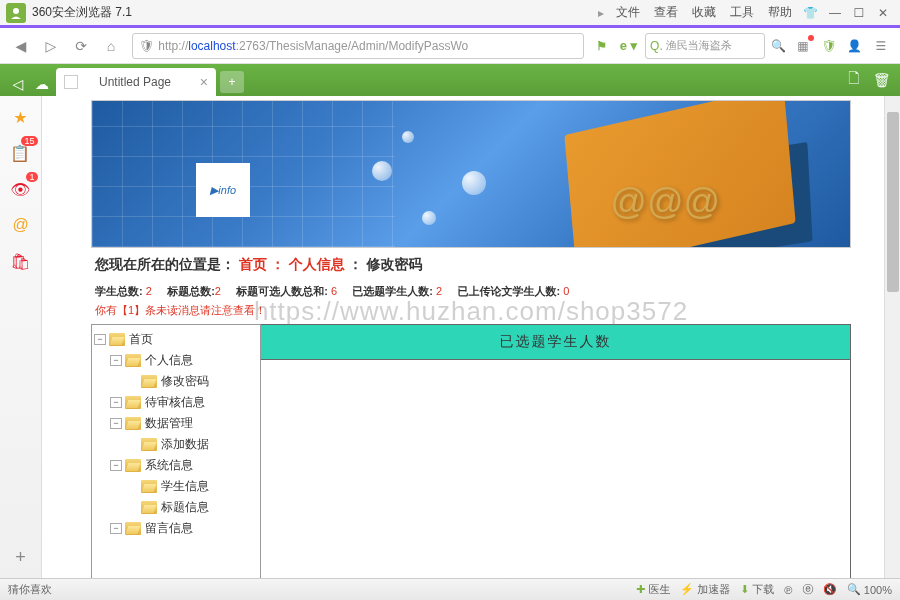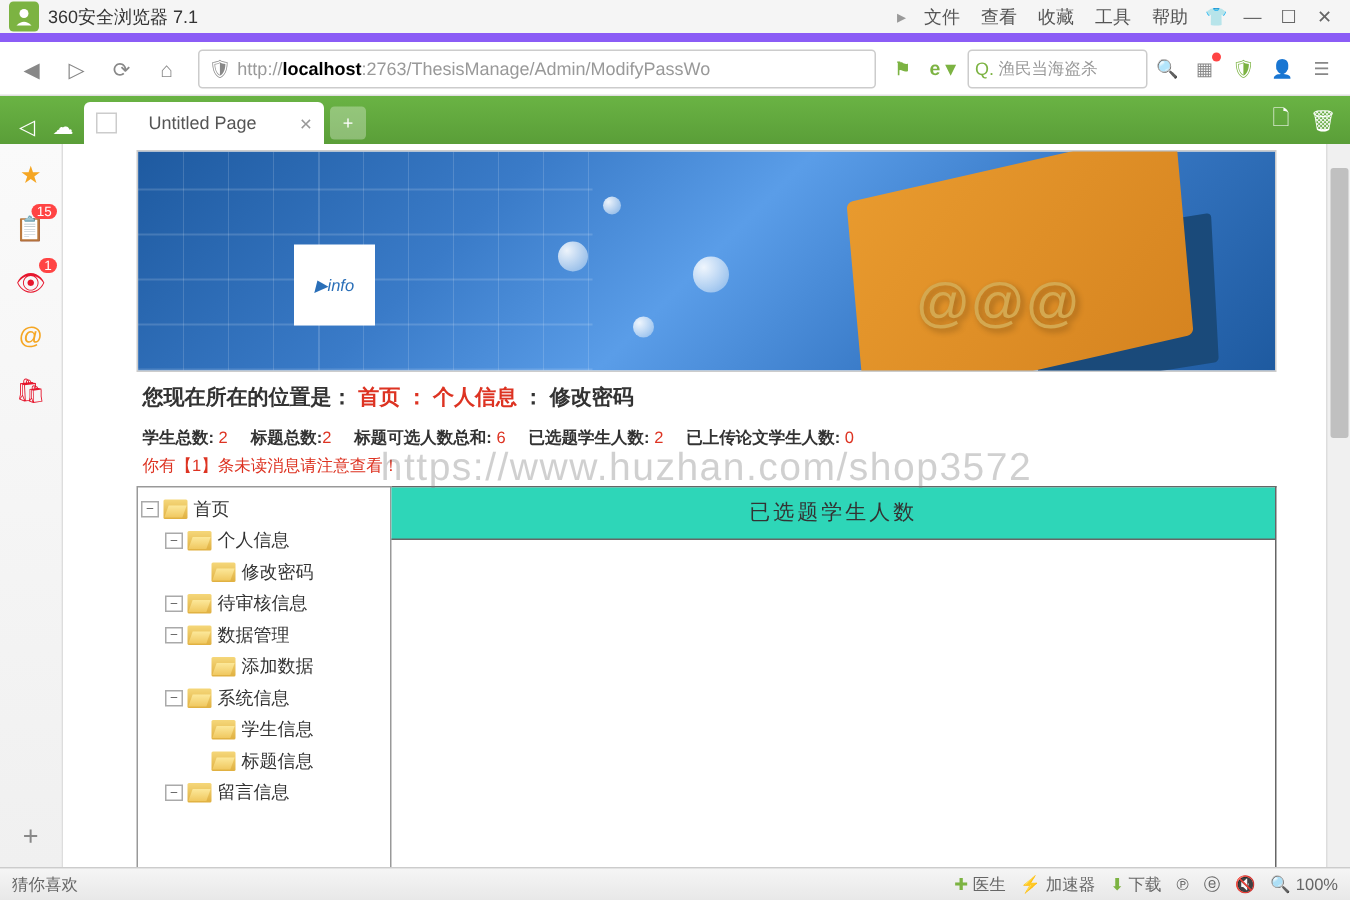--- a/index.html
+++ b/index.html
@@ -1,31 +1,31 @@
 <!DOCTYPE html>
 <html><head>
   <meta charset="utf-8">
   <style>
     * { margin: 0; padding: 0; box-sizing: border-box; }
     body { font-family: "Microsoft YaHei", SimSun, Arial, sans-serif; font-size: 12px; background: #fff; overflow: hidden; }
     
     
-    .browser-titlebar { height: 28px; background: #f5f5f5; display: flex; align-items: center; padding: 0 6px; border-bottom: 6px solid #8b5cf6; }
+    .browser-titlebar { height: 28px; background: #f5f5f5; display: flex; align-items: center; padding: 0 6px; border-bottom: 3px solid #8b5cf6; }
     .browser-logo { width: 20px; height: 20px; background: #7cb342; border-radius: 3px; margin-right: 6px; display: flex; align-items: center; justify-content: center; color: #fff; font-size: 14px; }
     .browser-title { flex: 1; color: #333; font-size: 12px; }
     .titlebar-right { display: flex; align-items: center; gap: 2px; }
     .menu-item { padding: 2px 6px; color: #555; font-size: 12px; cursor: pointer; }
     .win-btn { width: 22px; height: 18px; display: flex; align-items: center; justify-content: center; color: #666; font-size: 12px; cursor: pointer; }
     
     .browser-toolbar { height: 36px; background: #fff; display: flex; align-items: center; padding: 0 8px; border-bottom: 1px solid #e0e0e0; gap: 4px; }
     .nav-btn { width: 26px; height: 26px; border: none; background: transparent; border-radius: 3px; display: flex; align-items: center; justify-content: center; color: #888; cursor: pointer; font-size: 14px; }
     .addr-bar { flex: 1; height: 26px; border: 1px solid #ccc; border-radius: 3px; display: flex; align-items: center; padding: 0 6px; background: #fff; margin: 0 4px; overflow: hidden; }
     .addr-lock { color: #888; margin-right: 4px; }
     .addr-text { color: #999; font-size: 12px; white-space: nowrap; overflow: hidden; }
-    .addr-text .bold { color: #000000; font-weight: bold; }
+    .addr-text .bold { color: #1d4ed8; font-weight: normal; }
     .go-btn { width: 20px; color: #7cb342; font-weight: bold; text-align: center; }
     .mode-btn { color: #7cb342; font-size: 13px; font-weight: bold; padding: 0 4px; }
     .search-box { width: 120px; height: 26px; border: 1px solid #ccc; border-radius: 3px; display: flex; align-items: center; padding: 0 4px; }
     .search-icon { color: #7cb342; margin-right: 3px; }
     .search-text { color: #999; font-size: 11px; overflow: hidden; white-space: nowrap; }
     .tool-icon { width: 22px; height: 22px; display: flex; align-items: center; justify-content: center; cursor: pointer; color: #888; position: relative; }
     .badge-dot { position: absolute; top: 0; right: 0; width: 6px; height: 6px; background: #f44; border-radius: 50%; }
     
     .tab-bar { height: 32px; background: linear-gradient(#6ab344, #5a9e38); display: flex; align-items: flex-end; padding: 0 6px; }
     .tab-nav { width: 24px; height: 24px; color: #fff; display: flex; align-items: center; justify-content: center; cursor: pointer; font-size: 14px; }

